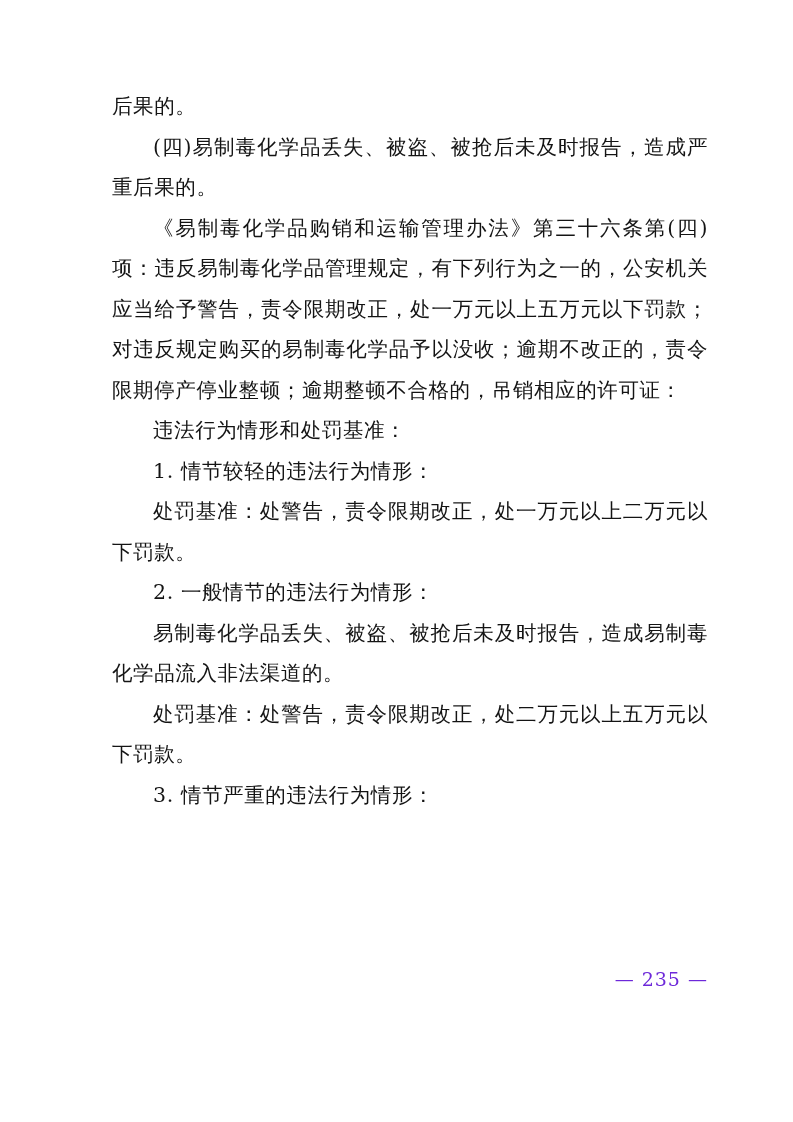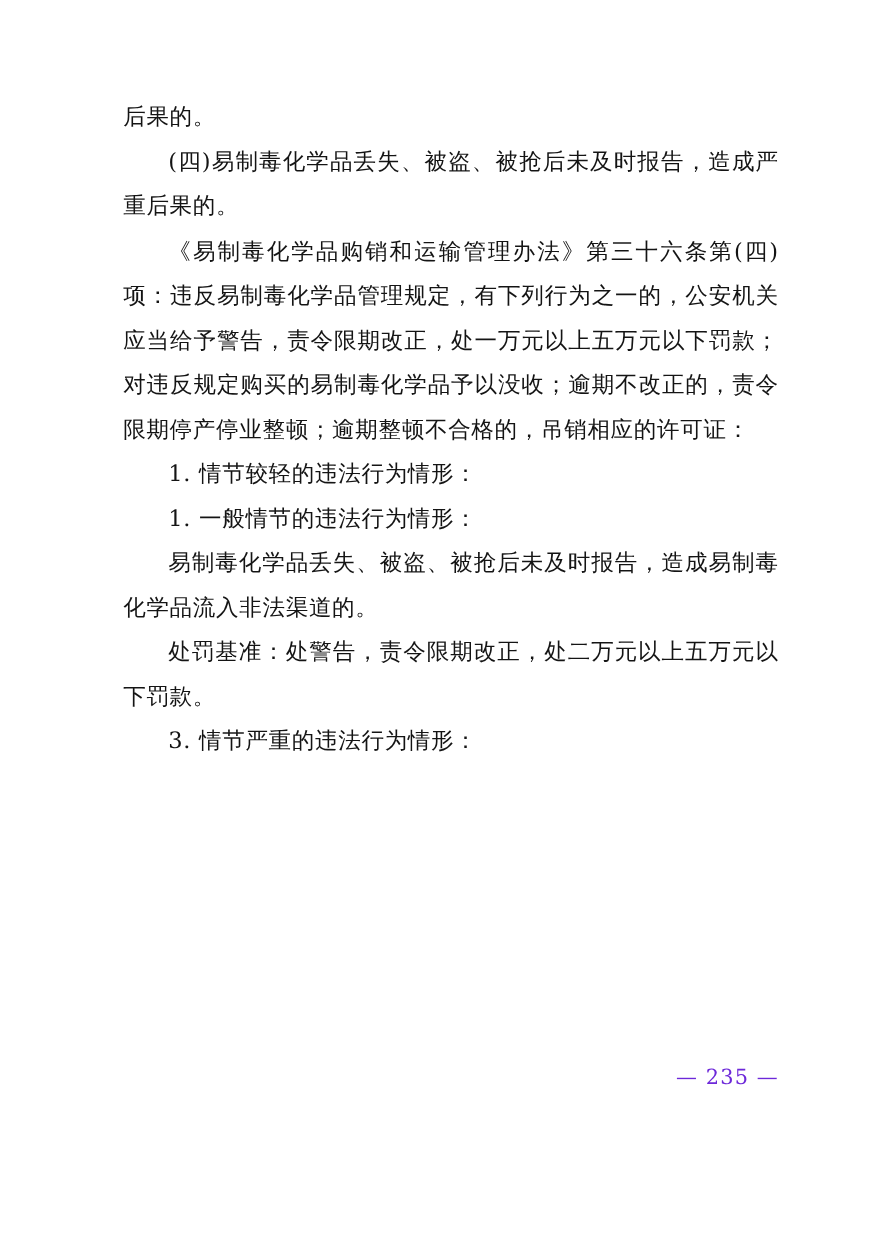--- a/index.html
+++ b/index.html
@@ -55,20 +55,22 @@
   }
 </style>
 </head>
 <body>
 
 <div class="page">
   <div class="content">
     <p class="para">后果的。</p>
     <p class="para indent">(四)易制毒化学品丢失、被盗、被抢后未及时报告，造成严重后果的。</p>
     <p class="para indent">《易制毒化学品购销和运输管理办法》第三十六条第(四)项：违反易制毒化学品管理规定，有下列行为之一的，公安机关应当给予警告，责令限期改正，处一万元以上五万元以下罚款；对违反规定购买的易制毒化学品予以没收；逾期不改正的，责令限期停产停业整顿；逾期整顿不合格的，吊销相应的许可证：</p>
+    <p class="para indent">违法行为情形和处罚基准：</p>
     <p class="para indent">1. 情节较轻的违法行为情形：</p>
-    <p class="para indent">1. 一般情节的违法行为情形：</p>
+    <p class="para indent">处罚基准：处警告，责令限期改正，处一万元以上二万元以下罚款。</p>
+    <p class="para indent">2. 一般情节的违法行为情形：</p>
     <p class="para indent">易制毒化学品丢失、被盗、被抢后未及时报告，造成易制毒化学品流入非法渠道的。</p>
     <p class="para indent">处罚基准：处警告，责令限期改正，处二万元以上五万元以下罚款。</p>
     <p class="para indent">3. 情节严重的违法行为情形：</p>
   </div>
   <div class="footer">— 235 —</div>
 </div>
 
 </body></html>

